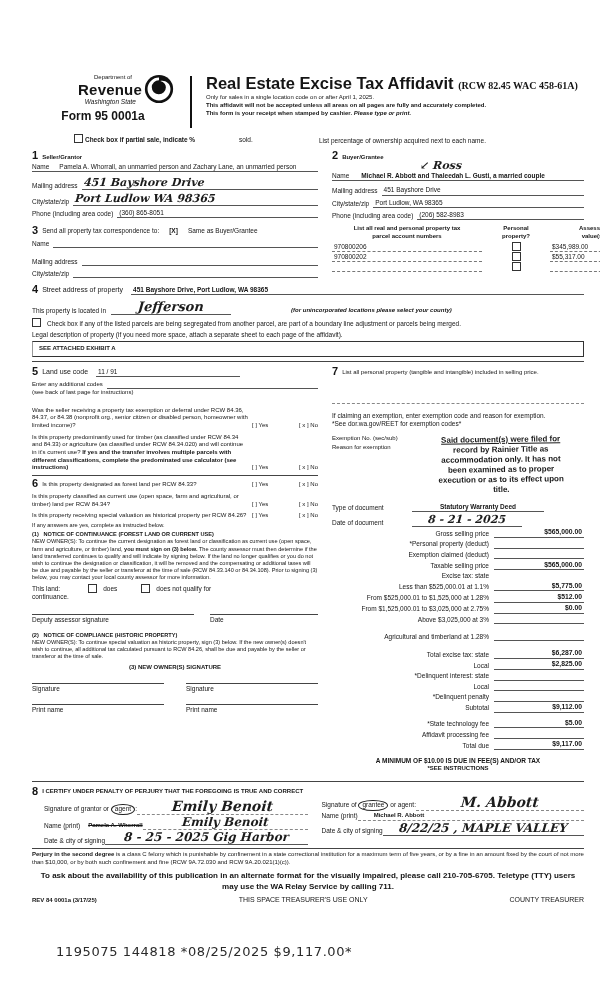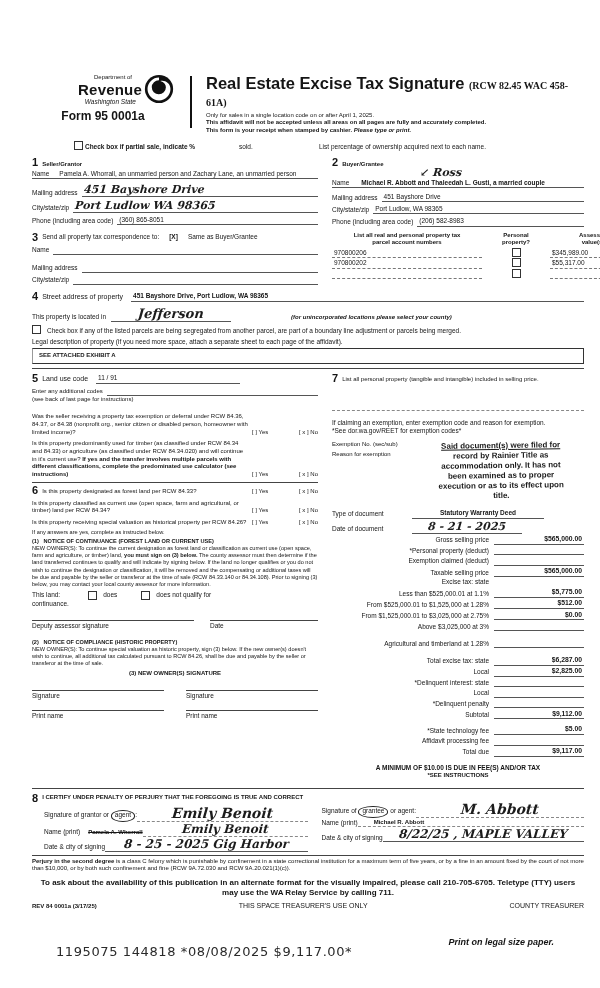--- a/index.html
+++ b/index.html
@@ -80,21 +80,21 @@
               <circle cx="17" cy="17" r="16" fill="#111"></circle>
               <path d="M17 4 a13 13 0 1 0 13 13 c0 -7 -6.5 -10.5 -11.5 -9.2 c4.2 1 6.3 4.2 6.3 7.2 a8 8 0 1 1 -7.8 -8 z" fill="#fff"></path>
             </svg>
           </span>
         </div>
         <div class="formno">Form 95 0001a</div>
       </div>
       <div class="hdr-div"></div>
       <div class="title-block">
         <div class="title">
-          <span>Real Estate Excise Tax Signature</span>
+          <span>Real Estate Excise Tax Affidavit</span>
           <span class="title-suffix">(RCW 82.45 WAC 458-61A)</span>
         </div>
         <div class="subs s6">Only for sales in a single location code on or after April 1, 2025.</div>
         <div class="s6 b">This affidavit will not be accepted unless all areas on all pages are fully and accurately completed.</div>
         <div class="s6 b"><span>This form is your receipt when stamped by cashier. </span><span class="i">Please type or print.</span></div>
       </div>
     </div>
 
     <div class="row" style="margin-top:6px;justify-content:space-between;">
       <div style="padding-left:42px;">
@@ -471,17 +471,16 @@
     </div>
 
     <div class="s8 b note-center" style="margin-top:5px;">To ask about the availability of this publication in an alternate format for the visually impaired, please call 210-705-6705. Teletype (TTY) users may use the WA Relay Service by calling 711.</div>
 
     <div class="row" style="margin-top:4px;justify-content:space-between;align-items:baseline;">
       <span class="s6 b">REV 84 0001a (3/17/25)</span>
       <span class="s7">THIS SPACE TREASURER'S USE ONLY</span>
       <span class="s7">COUNTY TREASURER</span>
     </div>
 
-    <div class="s9 b i" style="margin-top:26px;text-align:right;padding-right:30px;">Print on legal size paper.</div>
   </div>
 
-  <div class="receipt">1195075  144818  *08/08/2025  $9,117.00*</div>
+  <div class="receipt">1195075  144818  *08/25/2025  $9,117.00*</div>
 </div>
 
 </body></html>

